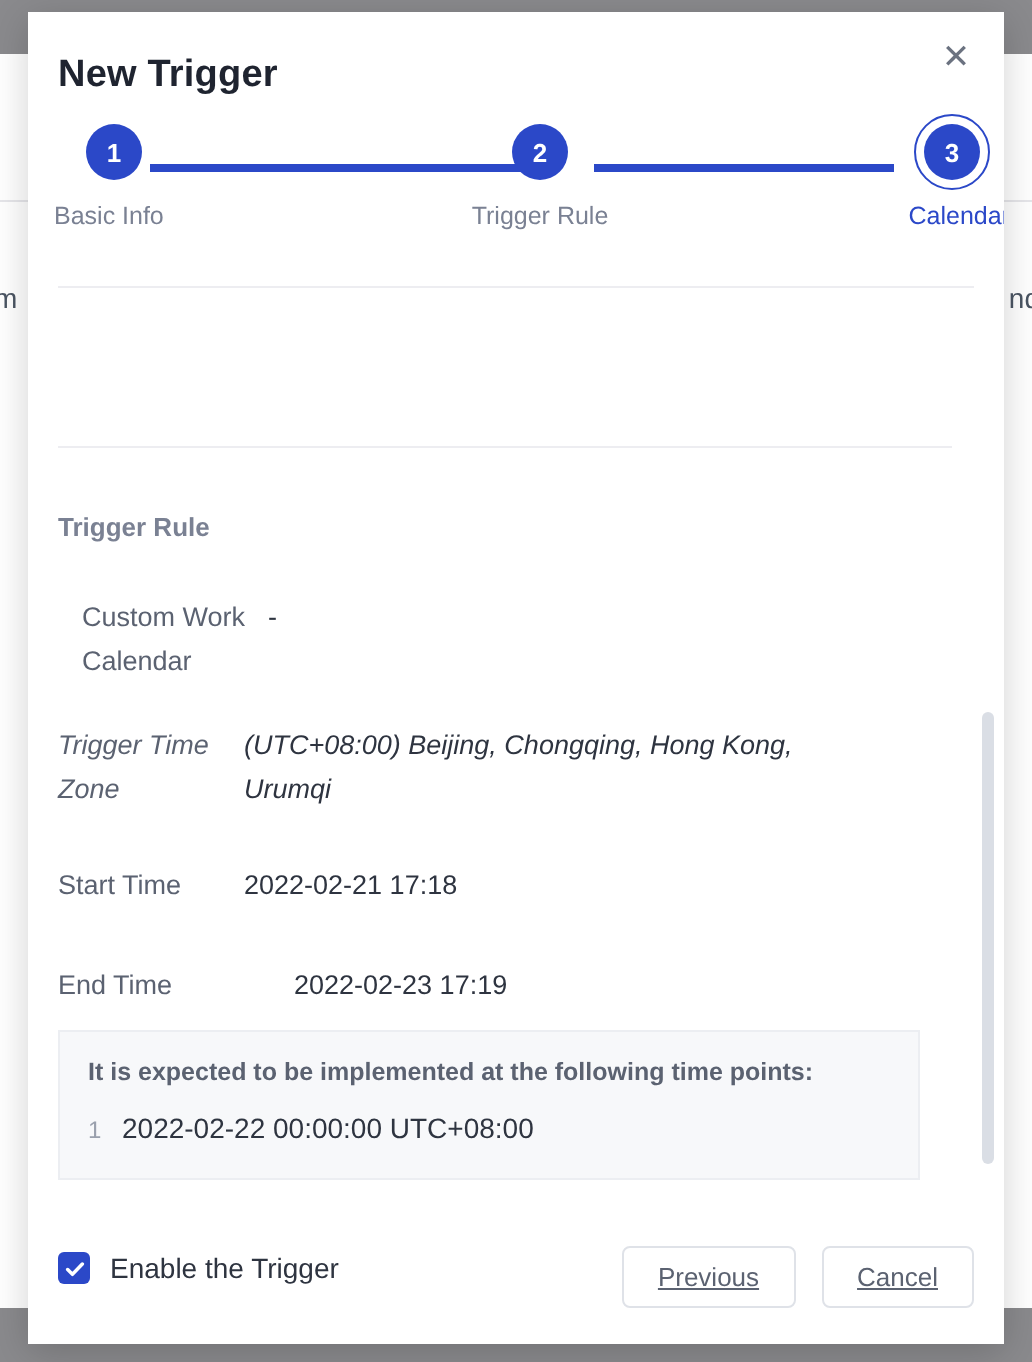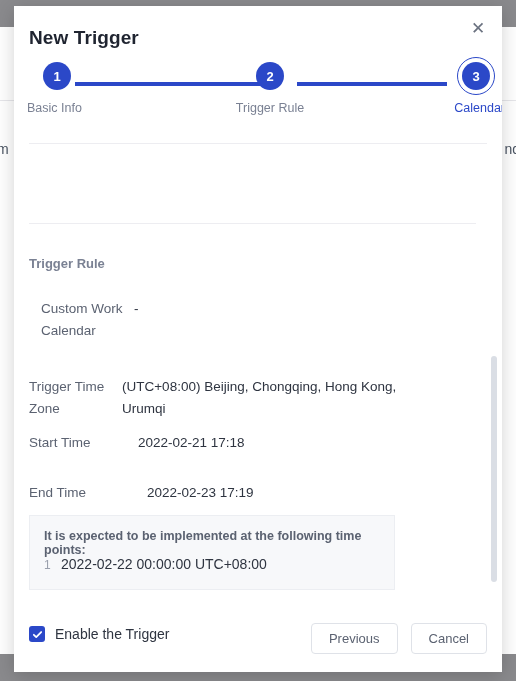--- a/index.html
+++ b/index.html
@@ -188,39 +188,39 @@
   }
   .field-value {
     font-size: 13.5px;
     color: #2e3440;
     line-height: 22px;
     max-width: 320px;
   }
 
   .row-screencast  { left: 15px; top: 33px;  }
   .row-calendar    { left: 15px; top: 146px; margin-left: 12px; }
-  .row-timezone    { left: 15px; top: 224px; }
-  .row-start       { left: 15px; top: 280px; gap: 16px; }
+  .row-timezone    { left: 15px; top: 210px; font-style: italic; }
+  .row-start       { left: 15px; top: 280px; }
   .row-end         { left: 15px; top: 330px; gap: 25px; }
 
   .section-head {
     position: absolute;
     left: 15px;
     top: 104px;
     font-size: 13px;
     font-weight: bold;
     color: #7a8193;
   }
 
   
   .info-box {
     position: absolute;
     left: 15px;
     top: 363px;
-    width: 366px;
+    width: 431px;
     height: 75px;
     background: #f7f8fa;
     border: 1px solid #eceef2;
     box-sizing: border-box;
   }
   .info-title {
     position: absolute;
     left: 14px;
     top: 13px;
     font-size: 12.5px;
@@ -314,20 +314,21 @@
     align-items: center;
     justify-content: center;
     cursor: pointer;
     box-sizing: border-box;
     white-space: nowrap;
   }
   .btn-default {
     background: #ffffff;
     border: 1px solid #dfe2e8;
     color: #5b6271;
+    text-decoration: underline;
   }
   .btn-primary {
     background: #2b48c8;
     border: 1px solid #2b48c8;
     color: #ffffff;
   }
 </style>
 </head>
 <body>
 

